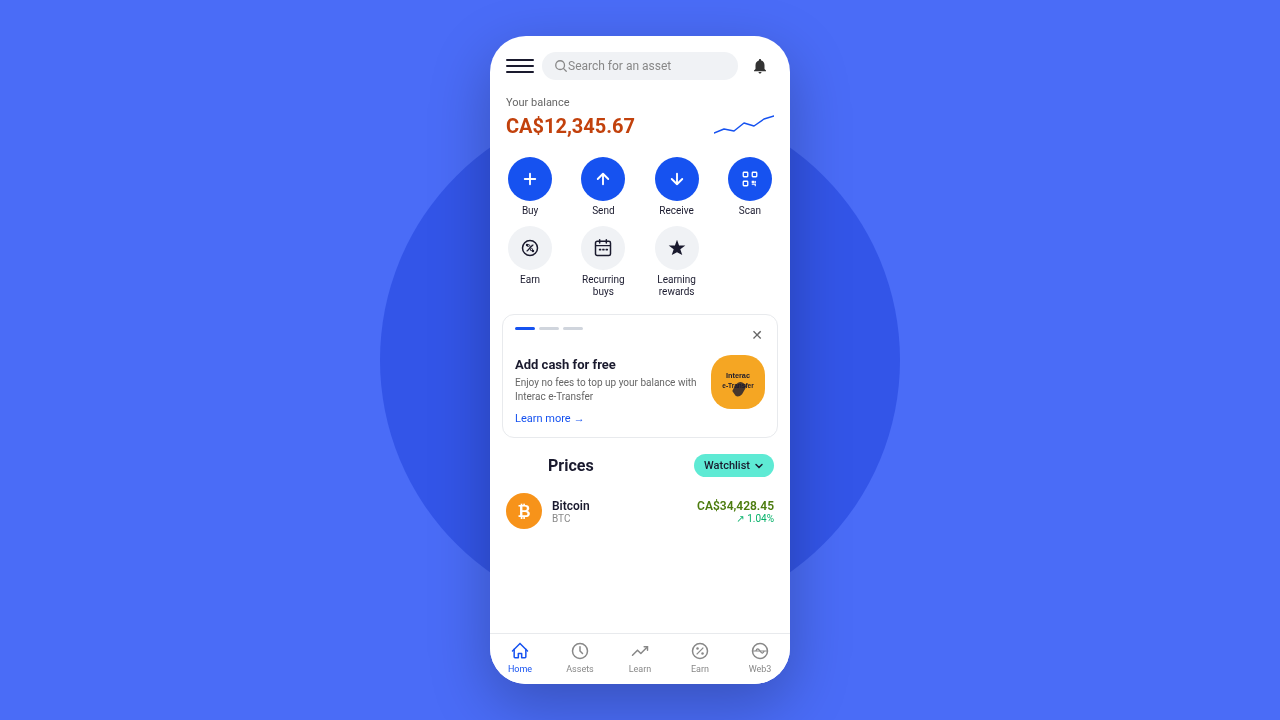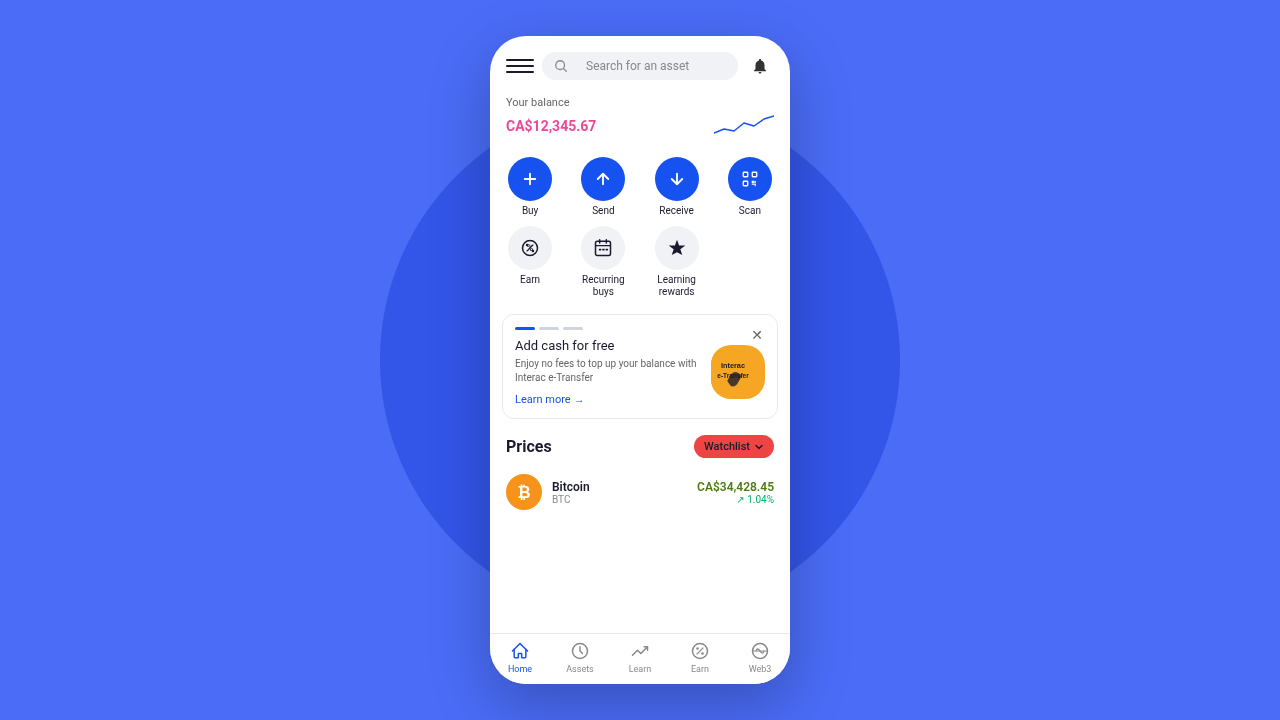--- a/index.html
+++ b/index.html
@@ -57,21 +57,21 @@
       background: #1a1a2e;
       border-radius: 2px;
     }
     .search-bar {
       flex: 1;
       display: flex;
       align-items: center;
       background: #f0f2f5;
       border-radius: 20px;
       padding: 7px 12px;
-      gap: 18px;
+      gap: 0;
     }
     .search-icon-svg {
       width: 14px;
       height: 14px;
       color: #888;
       flex-shrink: 0;
     }
     .search-text {
       font-size: 12px;
       color: #888;
@@ -93,23 +93,23 @@
       font-size: 11px;
       color: #666;
       margin-bottom: 2px;
     }
     .balance-row {
       display: flex;
       align-items: center;
       justify-content: space-between;
     }
     .balance-amount {
-      font-size: 14px;
+      font-size: 20px;
       font-weight: 700;
-      color: #ec4899;
+      color: #c2410c;
     }
     .chart-sparkline {
       width: 60px;
       height: 30px;
     }
     
     .actions-grid {
       display: grid;
       grid-template-columns: repeat(4, 1fr);
       padding: 4px 8px 8px;
@@ -182,23 +182,24 @@
     .promo-content {
       display: flex;
       align-items: center;
       gap: 10px;
     }
     .promo-text {
       flex: 1;
     }
     .promo-title {
       font-size: 13px;
-      font-weight: 400;
+      font-weight: 700;
       color: #1a1a2e;
       margin-bottom: 4px;
+      margin-top: 19px;
     }
     .promo-desc {
       font-size: 10px;
       color: #666;
       line-height: 1.4;
       margin-bottom: 8px;
     }
     .promo-link {
       font-size: 11px;
       color: #1652f0;
@@ -208,20 +209,21 @@
       gap: 3px;
       cursor: pointer;
     }
     .interac-logo {
       width: 54px;
       height: 54px;
       background: #f5a623;
       border-radius: 20px;
       display: flex;
       align-items: center;
+      justify-content: center;
       flex-shrink: 0;
       font-size: 8px;
       font-weight: 700;
       color: #1a1a2e;
       text-align: center;
       overflow: hidden;
     }
     
     .prices-section {
       padding: 8px 16px 4px;
@@ -230,26 +232,27 @@
     .prices-header {
       display: flex;
       align-items: center;
       justify-content: space-between;
       margin-bottom: 10px;
     }
     .prices-title {
       font-size: 16px;
       font-weight: 700;
       color: #1a1a2e;
+      margin-left: 42px;
     }
     .watchlist-btn {
       display: flex;
       align-items: center;
       gap: 4px;
-      background: #ef4444;
+      background: #5eead4;
       border-radius: 16px;
       padding: 5px 10px;
       cursor: pointer;
       font-size: 11px;
       color: #1a1a2e;
       font-weight: 500;
     }
     .asset-row {
       display: flex;
       align-items: center;

